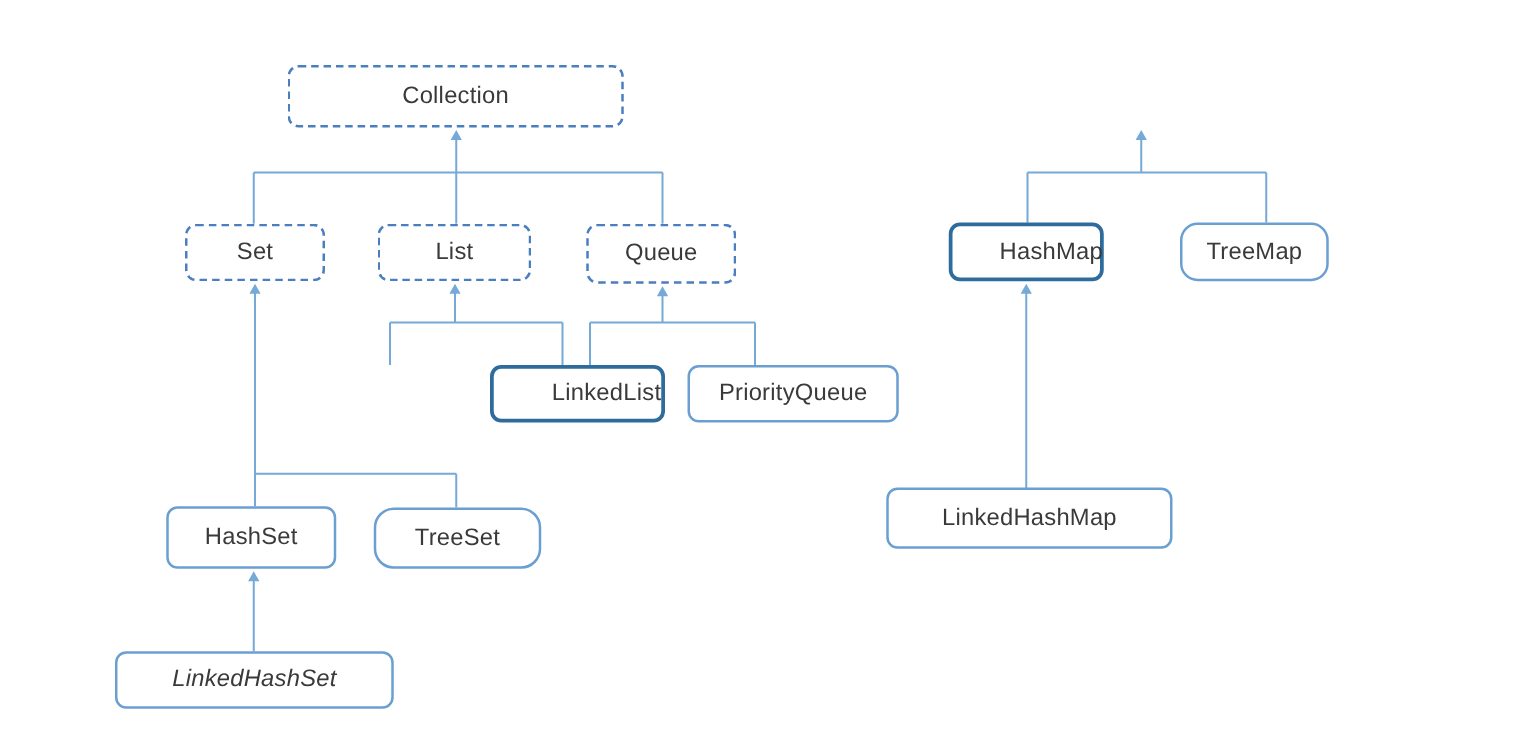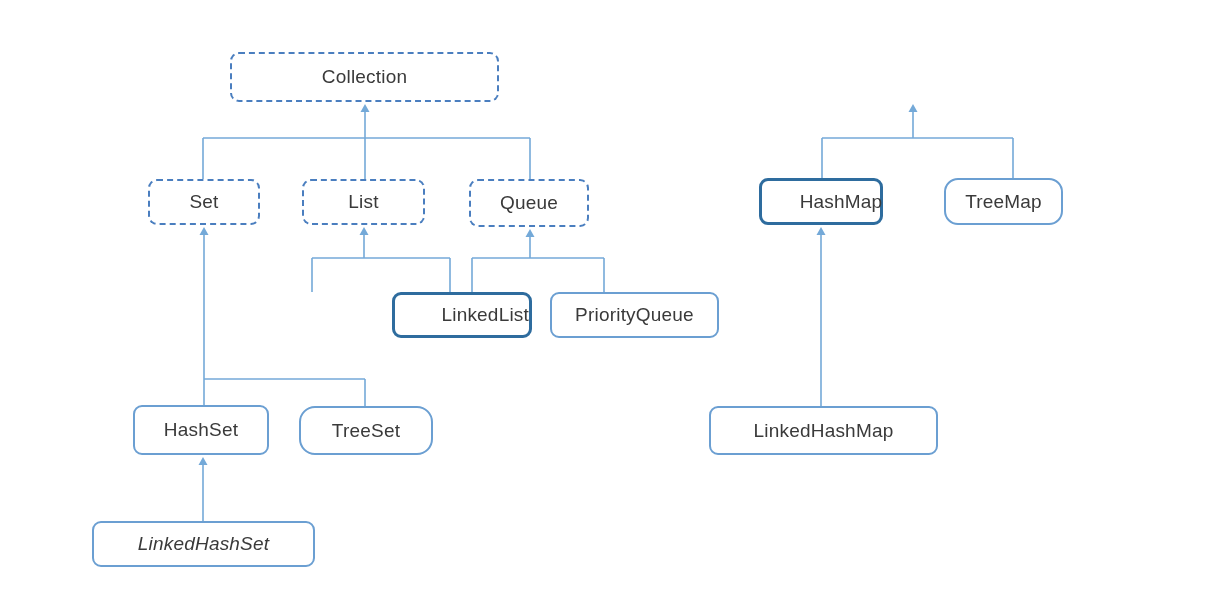--- a/index.html
+++ b/index.html
@@ -87,16 +87,16 @@
     </div>
     <div class="node solid" style="left: 133px; top: 405px; width: 136px; height: 50px;">
       <span>HashSet</span>
     </div>
     <div class="node solid" style="left: 299px; top: 406px; width: 134px; height: 49px; border-radius: 16px;">
       <span>TreeSet</span>
     </div>
     <div class="node solid" style="left: 92px; top: 521px; width: 223px; height: 46px; font-style: italic;">
       <span>LinkedHashSet</span>
     </div>
-    <div class="node solid" style="left: 709px; top: 406px; width: 229px; height: 49px;">
+    <div class="node solid" style="left: 709px; top: 390px; width: 229px; height: 49px;">
       <span>LinkedHashMap</span>
     </div>
   </div>
 
 </body></html>

